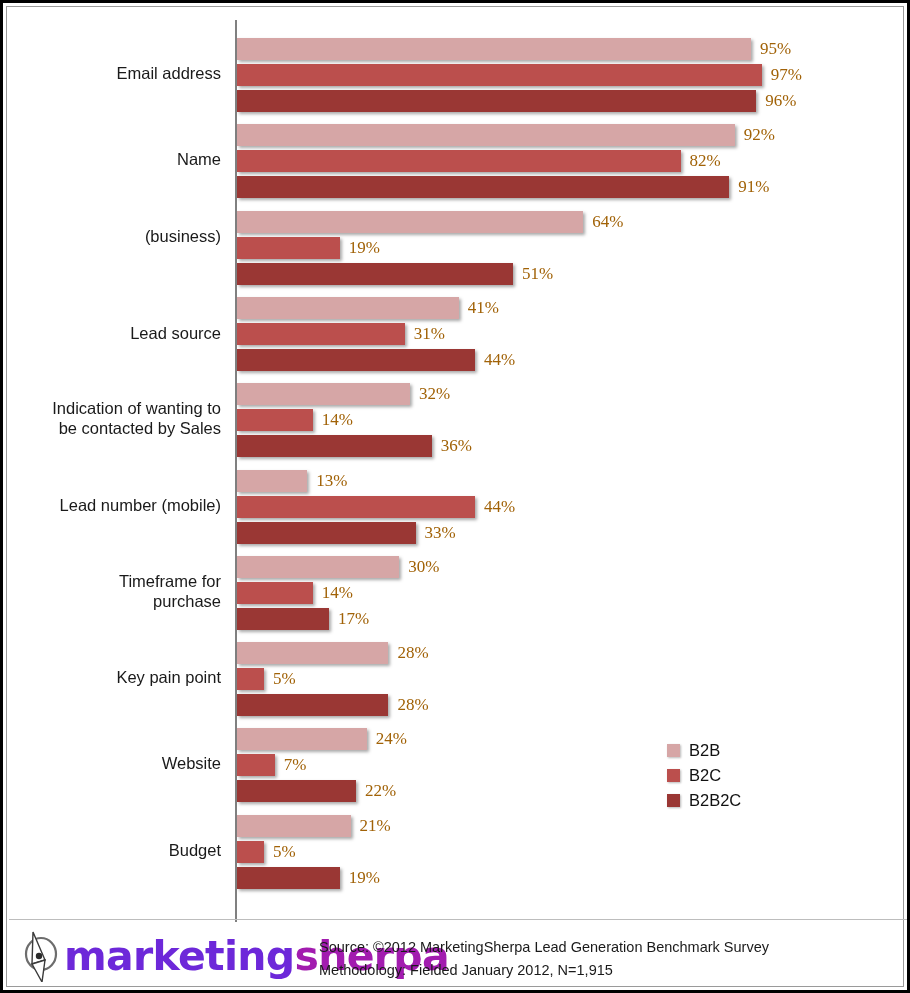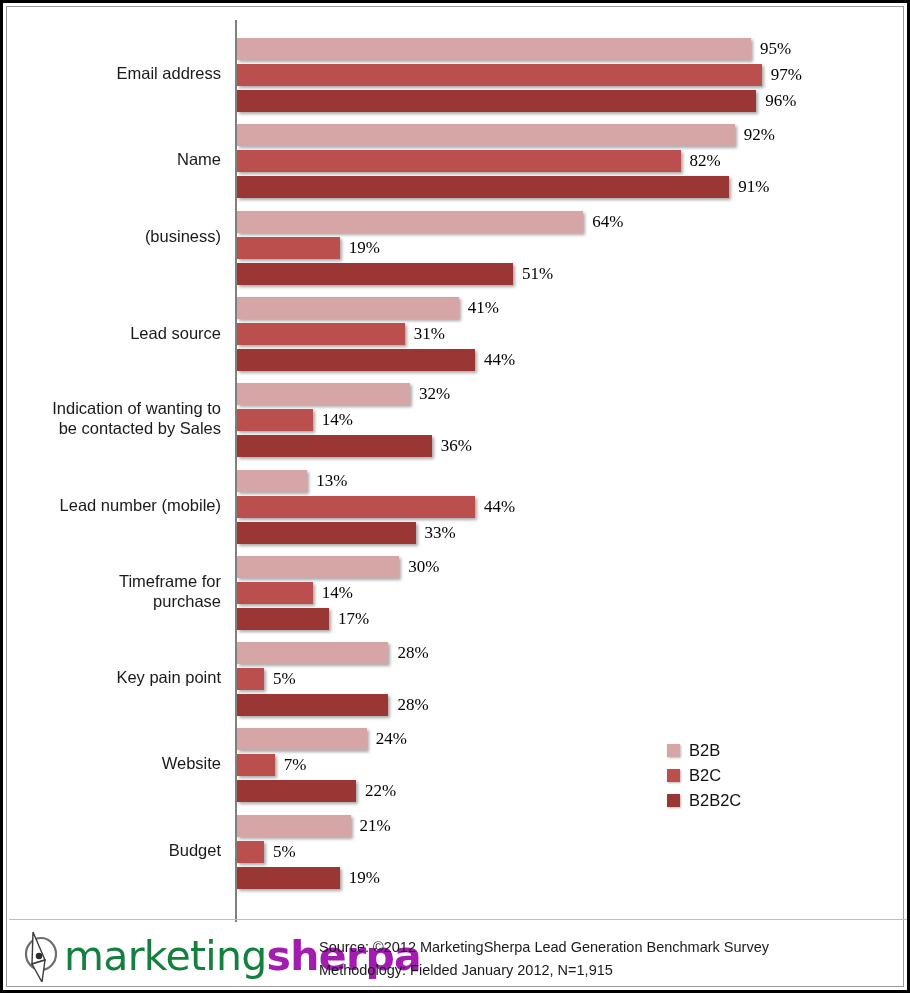--- a/index.html
+++ b/index.html
@@ -80,21 +80,21 @@
   }
   .bar.s0 { background: #d6a6a6; }
   .bar.s1 { background: #bb4f4d; }
   .bar.s2 { background: #9a3734; }
   .bar-value {
     position: absolute;
     top: 0;
     height: 22px;
     line-height: 22px;
     font-size: 17px;
-    color: #000000;
+    color: #a16207;
     white-space: nowrap;
     font-family: "Liberation Serif", serif;
   }
 
   
   #legend {
     position: absolute;
     left: 664px;
     top: 735px;
   }
@@ -139,21 +139,21 @@
     width: 44px;
     height: 52px;
     margin-right: 1px;
   }
   #logo-text {
     font-size: 41px;
     letter-spacing: -0.7px;
     line-height: 1;
     font-family: "DejaVu Sans", sans-serif;
   }
-  .logo-marketing { color: #15803d; font-weight: 400; }
+  .logo-marketing { color: #6d28d9; font-weight: 700; }
   .logo-sherpa { color: #a21caf; font-weight: 700; }
   #source-block {
     position: absolute;
     left: 310px;
     top: 16px;
     font-size: 14.5px;
     color: #1a1a1a;
     line-height: 1.62;
     font-family: "Liberation Sans", sans-serif;
   }

